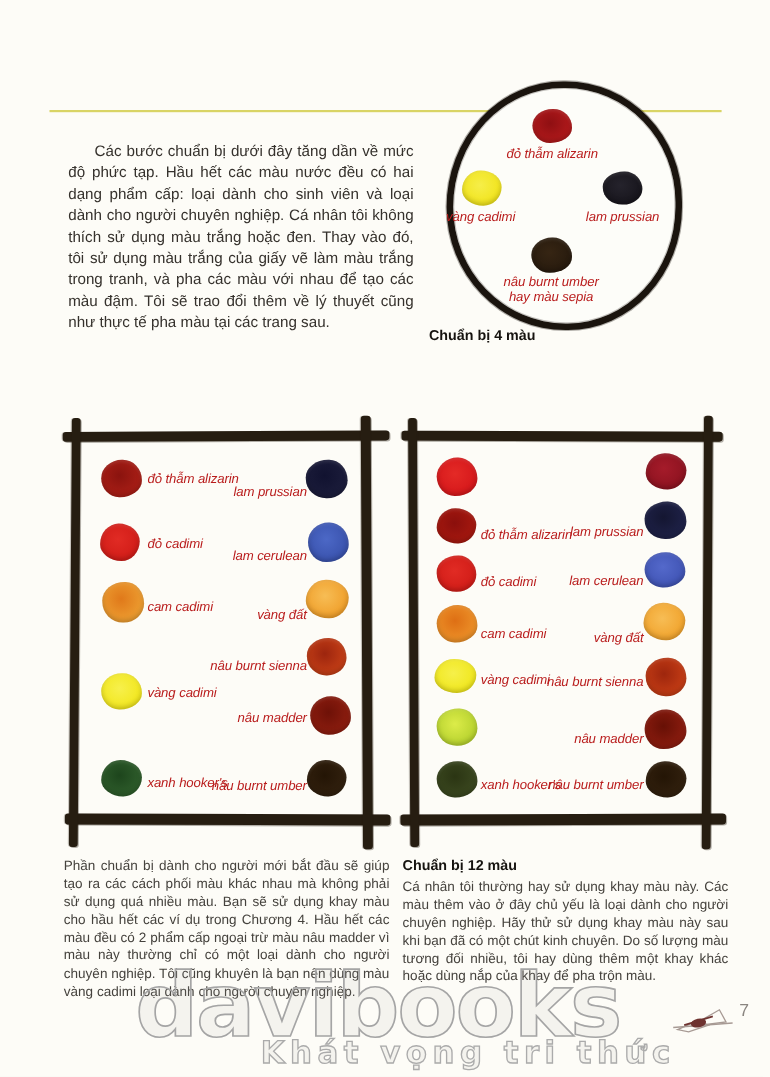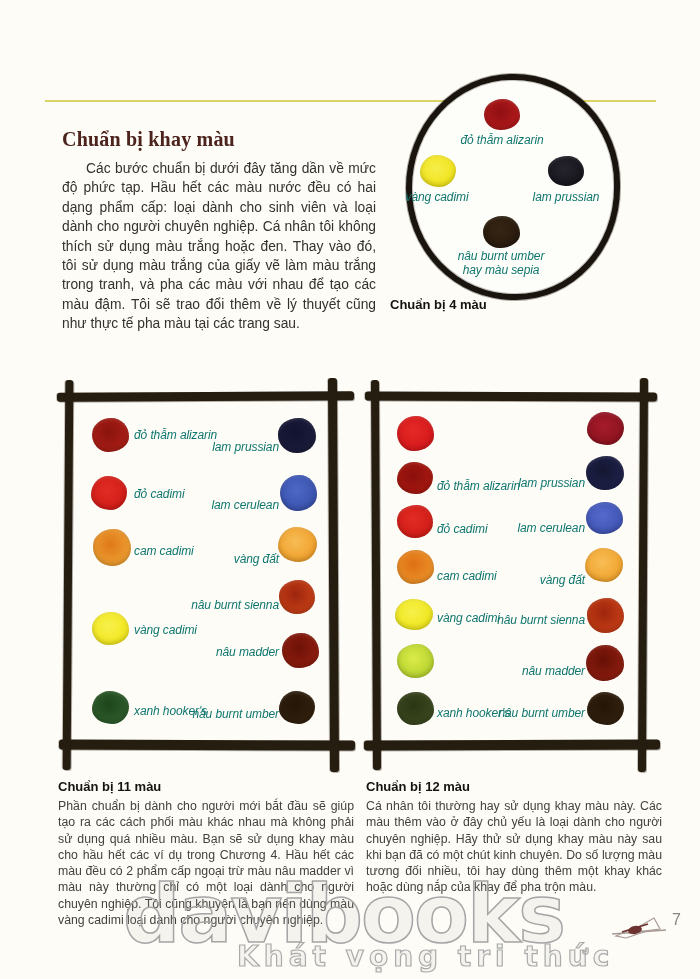--- a/index.html
+++ b/index.html
@@ -34,21 +34,21 @@
   .swatch-layer{position:absolute;left:0;top:0;width:700px;height:979px;pointer-events:none;}
   .dot{
     position:absolute;
     box-shadow:inset 0 -2px 5px rgba(0,0,0,.22), inset 0 2px 3px rgba(255,255,255,.10);
   }
   .b0{border-radius:52% 48% 55% 45% / 50% 55% 45% 52%;}
   .b1{border-radius:47% 53% 46% 54% / 55% 47% 53% 45%;}
   .b2{border-radius:55% 45% 50% 50% / 46% 54% 48% 52%;}
   .swatch-label{
     position:absolute;font-size:12px;font-style:italic;font-weight:500;
-    color:#0f766e;line-height:13.5px;letter-spacing:-.1px;
+    color:#b91c1c;line-height:13.5px;letter-spacing:-.1px;
   }
   .align-center{text-align:center;}
   .align-right{text-align:right;}
 
   
   .stroke{position:absolute;background:#261d11;border-radius:3px;
     box-shadow:1px 1px 0 rgba(38,29,17,.35), -1px 0 0 rgba(38,29,17,.25);}
   .f11-top{left:57px;top:392px;width:297px;height:9px;transform:rotate(-.25deg);}
   .f11-bottom{left:59px;top:740px;width:296px;height:10px;transform:rotate(.2deg);}
   .f11-left{left:64px;top:380px;width:8px;height:390px;transform:rotate(.4deg);}
@@ -78,21 +78,20 @@
   .page-num{position:absolute;left:672px;top:911px;font-size:16px;color:#8a8580;}
 </style>
 </head>
 <body>
 
 <div class="page">
 
   <div class="rule-yellow"></div>
 
   <section class="intro">
-    <h1>Chuẩn bị khay màu</h1>
     <p>Các bước chuẩn bị dưới đây tăng dần về mức độ phức tạp. Hầu hết các màu nước đều có hai dạng phẩm cấp: loại dành cho sinh viên và loại dành cho người chuyên nghiệp. Cá nhân tôi không thích sử dụng màu trắng hoặc đen. Thay vào đó, tôi sử dụng màu trắng của giấy vẽ làm màu trắng trong tranh, và pha các màu với nhau để tạo các màu đậm. Tôi sẽ trao đổi thêm về lý thuyết cũng như thực tế pha màu tại các trang sau.</p>
   </section>
 
   <div class="circle-palette"></div>
   <div class="swatch-layer" id="circle-swatches">
       <div class="dot b0" style="left: 484px; top: 98.5px; width: 36px; height: 31px; background: radial-gradient(at 45% 42%, rgb(143, 15, 18) 0%, rgb(176, 25, 27) 68%);"></div>
       <div class="swatch-label align-center" style="white-space: nowrap; top: 134px; left: 417px; width: 170px;">đỏ thẫm alizarin</div>
       <div class="dot b1" style="left: 420px; top: 155px; width: 36px; height: 32px; background: radial-gradient(at 45% 42%, rgb(246, 238, 73) 0%, rgb(241, 228, 29) 68%);"></div>
       <div class="swatch-label align-center" style="white-space: nowrap; top: 191px; left: 352px; width: 170px;">vàng cadimi</div>
       <div class="dot b2" style="left: 548px; top: 156px; width: 36px; height: 30px; background: radial-gradient(at 45% 42%, rgb(37, 35, 44) 0%, rgb(24, 22, 29) 68%);"></div>
@@ -165,21 +164,20 @@
       <div class="swatch-label align-right" style="white-space: nowrap; top: 574px; right: 115px;">vàng đất</div>
       <div class="dot b2" style="left: 586.5px; top: 597.5px; width: 37px; height: 35px; background: radial-gradient(at 45% 42%, rgb(158, 38, 13) 0%, rgb(195, 60, 21) 68%);"></div>
       <div class="swatch-label align-right" style="white-space: nowrap; top: 614px; right: 115px;">nâu burnt sienna</div>
       <div class="dot b0" style="left: 586px; top: 645px; width: 38px; height: 36px; background: radial-gradient(at 45% 42%, rgb(103, 16, 5) 0%, rgb(138, 28, 15) 68%);"></div>
       <div class="swatch-label align-right" style="white-space: nowrap; top: 665px; right: 115px;">nâu madder</div>
       <div class="dot b1" style="left: 586.5px; top: 691.5px; width: 37px; height: 33px; background: radial-gradient(at 45% 42%, rgb(36, 21, 5) 0%, rgb(49, 32, 14) 68%);"></div>
       <div class="swatch-label align-right" style="white-space: nowrap; top: 707px; right: 115px;">nâu burnt umber</div>
     </div>
 
   <section class="cap cap-11">
-    <h2>Chuẩn bị 11 màu</h2>
     <p>Phần chuẩn bị dành cho người mới bắt đầu sẽ giúp tạo ra các cách phối màu khác nhau mà không phải sử dụng quá nhiều màu. Bạn sẽ sử dụng khay màu cho hầu hết các ví dụ trong Chương 4. Hầu hết các màu đều có 2 phẩm cấp ngoại trừ màu nâu madder vì màu này thường chỉ có một loại dành cho người chuyên nghiệp. Tôi cũng khuyên là bạn nên dùng màu vàng cadimi loại dành cho người chuyên nghiệp.</p>
   </section>
 
   <section class="cap cap-14">
     <h2>Chuẩn bị 12 màu</h2>
     <p>Cá nhân tôi thường hay sử dụng khay màu này. Các màu thêm vào ở đây chủ yếu là loại dành cho người chuyên nghiệp. Hãy thử sử dụng khay màu này sau khi bạn đã có một chút kinh chuyên. Do số lượng màu tương đối nhiều, tôi hay dùng thêm một khay khác hoặc dùng nắp của khay để pha trộn màu.</p>
   </section>
 
   <div class="wm wm-2">Khát vọng tri thức</div>
   <div class="wm wm-1">davibooks</div>

